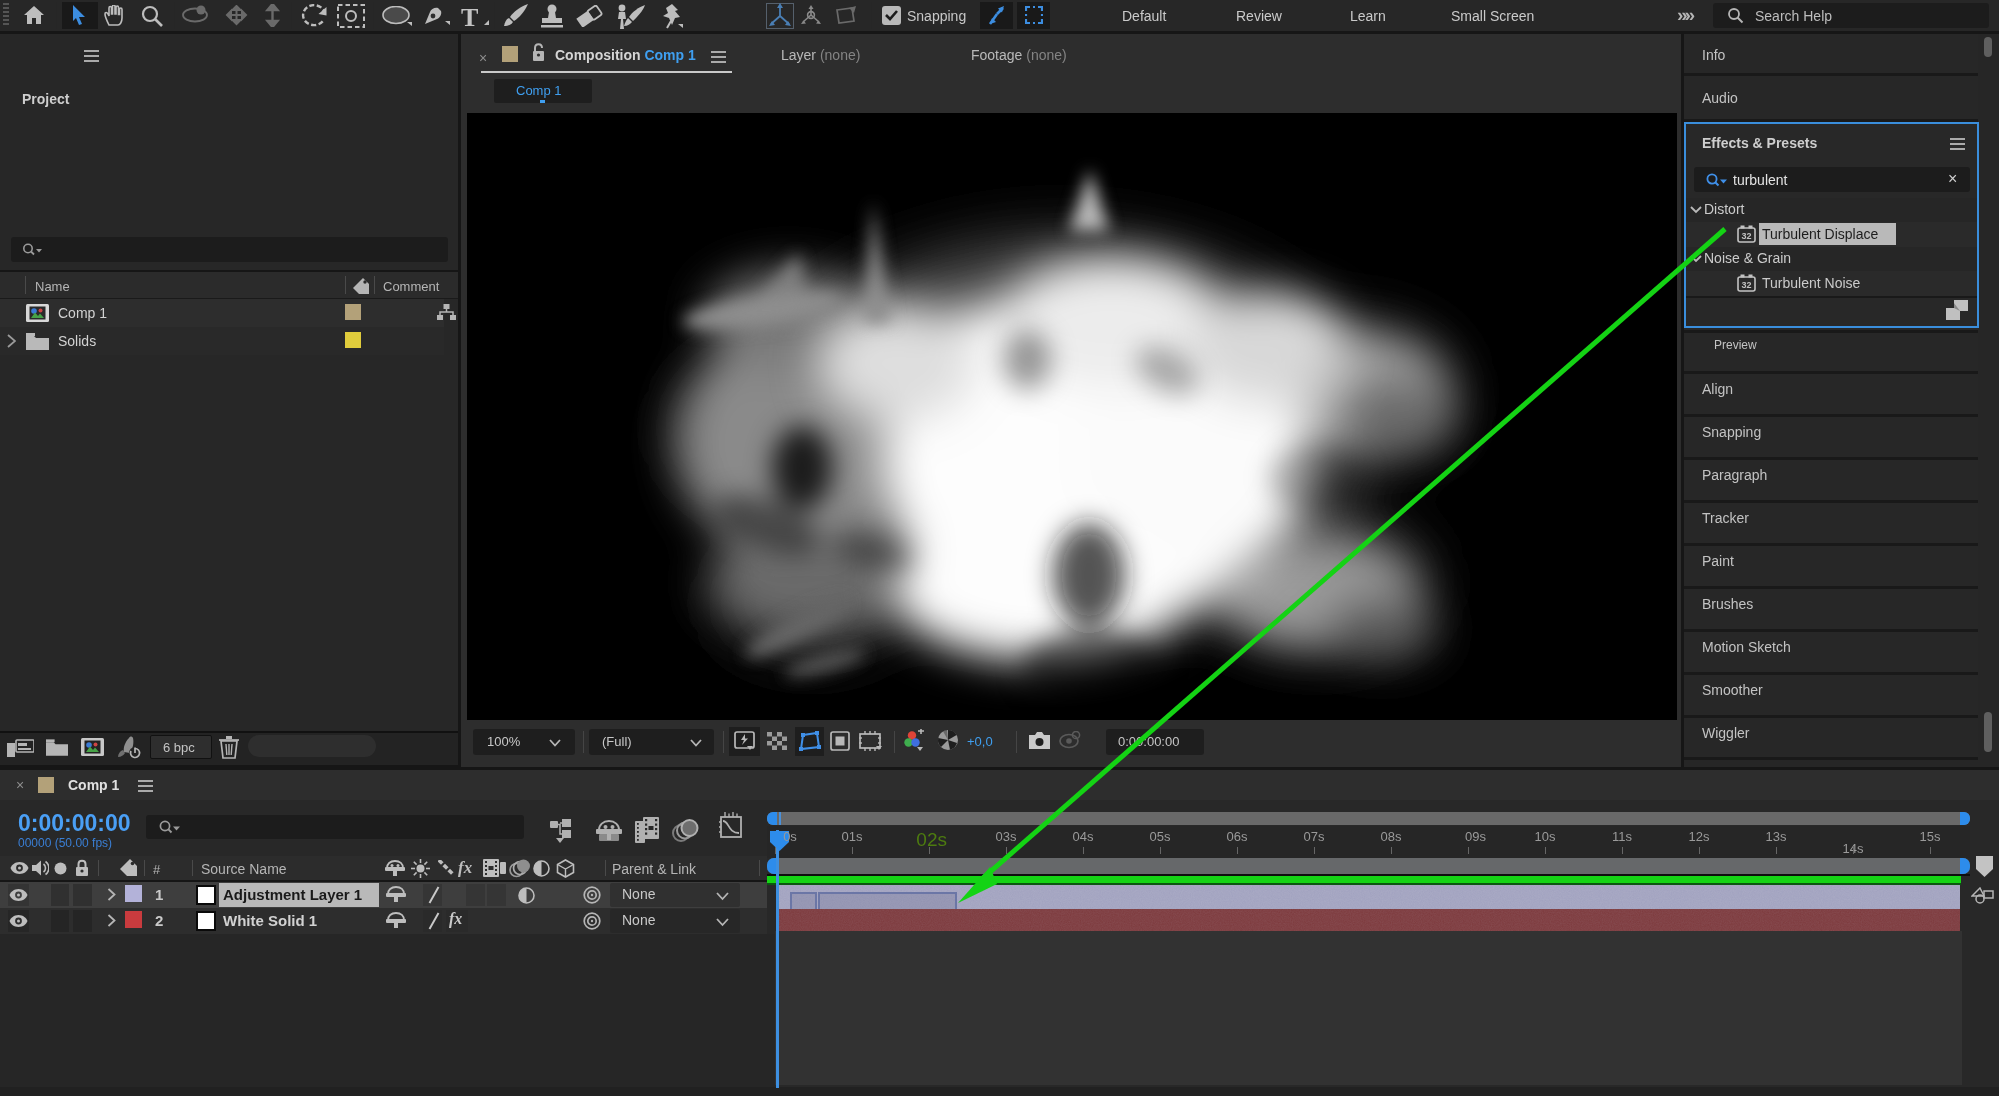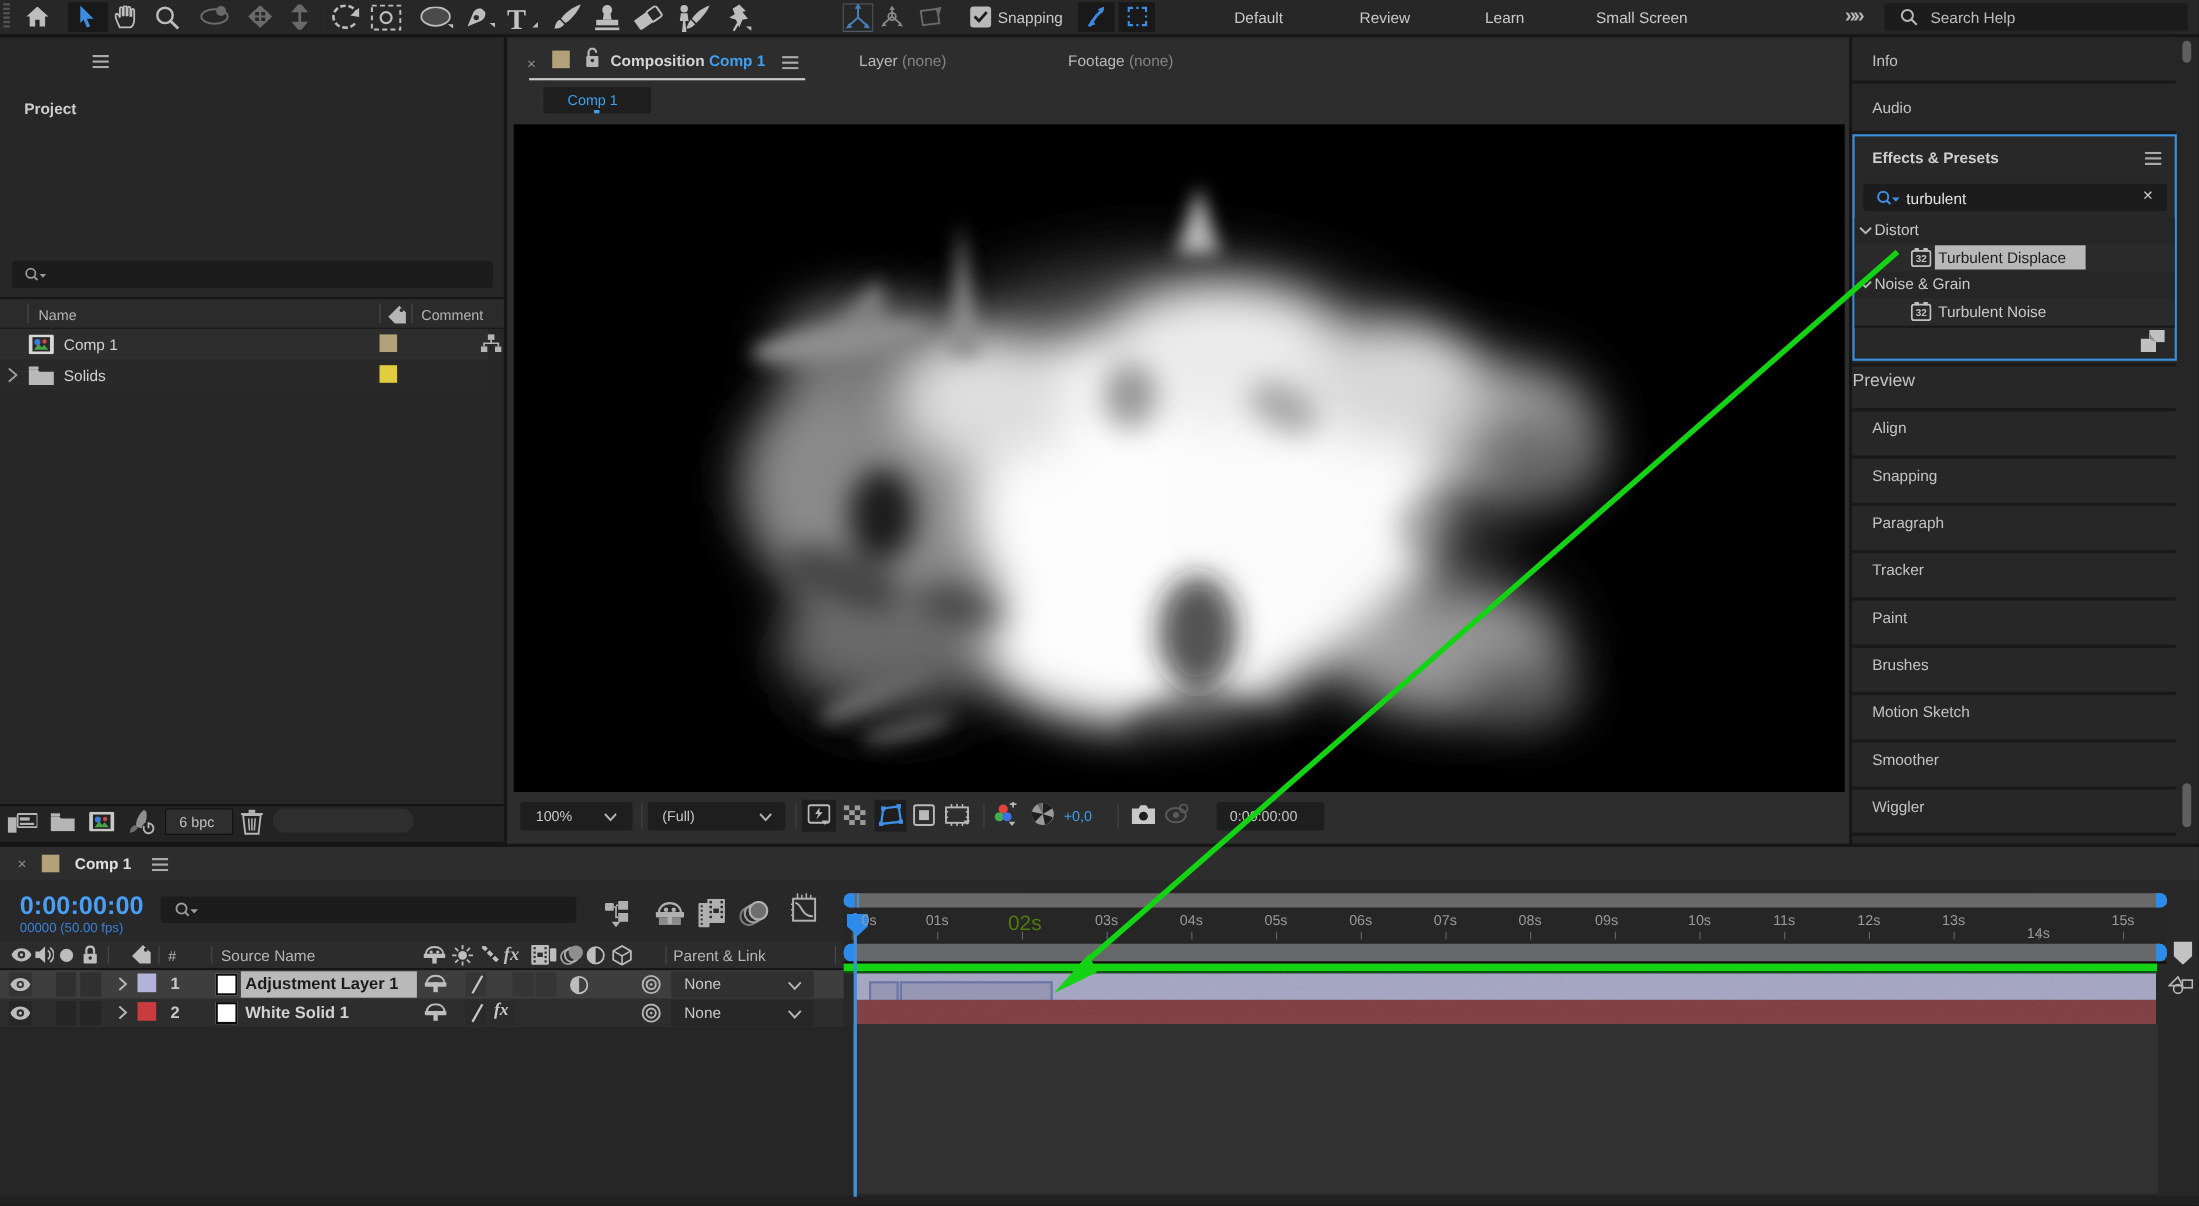--- a/index.html
+++ b/index.html
@@ -561,21 +561,21 @@
       </svg>
     <div class="abs txt" style="left:78px;top:241px;font-size:14px;color:#cbcbcb;">Turbulent Noise</div>
     <div class="abs" style="left:2px;top:262px;width:291px;height:2px;background:#191919;"></div>
     <svg class="abs" style="left:262px;top:266px;" width="22" height="20" viewBox="0 0 22 20">
         <rect x="8" y="0" width="14" height="11" fill="#c0c0c0"></rect>
         <path d="M0 8 L8 8 L8 3 L14 11 L14 20 L0 20 Z" fill="#c0c0c0"></path>
         <path d="M8 8 L14 11 L8 3 Z" fill="#8a8a8a"></path>
       </svg>
 
     <div class="abs" style="left:0;top:296px;width:294px;height:3px;background:#191919;"></div>
-    <div class="abs txt" style="left:0;top:304px;font-size:16px;color:#c3c3c3;">Preview</div>
+    <div class="abs txt" style="left:30px;top:304px;font-size:12px;color:#c3c3c3;">Preview</div>
     <div class="abs" style="left:0;top:337px;width:294px;height:3px;background:#191919;"></div>
     <div class="abs txt" style="left:18px;top:347px;font-size:14px;color:#c3c3c3;">Align</div>
     <div class="abs" style="left:0;top:380px;width:294px;height:3px;background:#191919;"></div>
     <div class="abs txt" style="left:18px;top:390px;font-size:14px;color:#c3c3c3;">Snapping</div>
     <div class="abs" style="left:0;top:423px;width:294px;height:3px;background:#191919;"></div>
     <div class="abs txt" style="left:18px;top:433px;font-size:14px;color:#c3c3c3;">Paragraph</div>
     <div class="abs" style="left:0;top:466px;width:294px;height:3px;background:#191919;"></div>
     <div class="abs txt" style="left:18px;top:476px;font-size:14px;color:#c3c3c3;">Tracker</div>
     <div class="abs" style="left:0;top:509px;width:294px;height:3px;background:#191919;"></div>
     <div class="abs txt" style="left:18px;top:519px;font-size:14px;color:#c3c3c3;">Paint</div>
@@ -912,21 +912,21 @@
       <div class="abs" style="left:1065px;top:829px;width:36px;text-align:center;font-size:13px;color:#9a9a9a;font-family:'Liberation Sans',sans-serif;">04s</div>
       <div class="abs" style="left:1083px;top:847px;width:1px;height:7px;background:#666;"></div>
       <div class="abs" style="left:1142px;top:829px;width:36px;text-align:center;font-size:13px;color:#9a9a9a;font-family:'Liberation Sans',sans-serif;">05s</div>
       <div class="abs" style="left:1160px;top:847px;width:1px;height:7px;background:#666;"></div>
       <div class="abs" style="left:1219px;top:829px;width:36px;text-align:center;font-size:13px;color:#9a9a9a;font-family:'Liberation Sans',sans-serif;">06s</div>
       <div class="abs" style="left:1237px;top:847px;width:1px;height:7px;background:#666;"></div>
       <div class="abs" style="left:1296px;top:829px;width:36px;text-align:center;font-size:13px;color:#9a9a9a;font-family:'Liberation Sans',sans-serif;">07s</div>
       <div class="abs" style="left:1314px;top:847px;width:1px;height:7px;background:#666;"></div>
       <div class="abs" style="left:1373px;top:829px;width:36px;text-align:center;font-size:13px;color:#9a9a9a;font-family:'Liberation Sans',sans-serif;">08s</div>
       <div class="abs" style="left:1391px;top:847px;width:1px;height:7px;background:#666;"></div>
-      <div class="abs" style="left:1450px;top:829px;width:36px;text-align:left;font-size:13px;color:#9a9a9a;font-family:'Liberation Sans',sans-serif;">09s</div>
+      <div class="abs" style="left:1450px;top:829px;width:36px;text-align:right;font-size:13px;color:#9a9a9a;font-family:'Liberation Sans',sans-serif;">09s</div>
       <div class="abs" style="left:1468px;top:847px;width:1px;height:7px;background:#666;"></div>
       <div class="abs" style="left:1527px;top:829px;width:36px;text-align:center;font-size:13px;color:#9a9a9a;font-family:'Liberation Sans',sans-serif;">10s</div>
       <div class="abs" style="left:1545px;top:847px;width:1px;height:7px;background:#666;"></div>
       <div class="abs" style="left:1604px;top:829px;width:36px;text-align:center;font-size:13px;color:#9a9a9a;font-family:'Liberation Sans',sans-serif;">11s</div>
       <div class="abs" style="left:1622px;top:847px;width:1px;height:7px;background:#666;"></div>
       <div class="abs" style="left:1681px;top:829px;width:36px;text-align:center;font-size:13px;color:#9a9a9a;font-family:'Liberation Sans',sans-serif;">12s</div>
       <div class="abs" style="left:1699px;top:847px;width:1px;height:7px;background:#666;"></div>
       <div class="abs" style="left:1758px;top:829px;width:36px;text-align:center;font-size:13px;color:#9a9a9a;font-family:'Liberation Sans',sans-serif;">13s</div>
       <div class="abs" style="left:1776px;top:847px;width:1px;height:7px;background:#666;"></div>
       <div class="abs" style="left:1835px;top:829px;width:36px;text-align:center;font-size:13px;color:#9a9a9a;font-family:'Liberation Sans',sans-serif;margin-top:12px;">14s</div>

